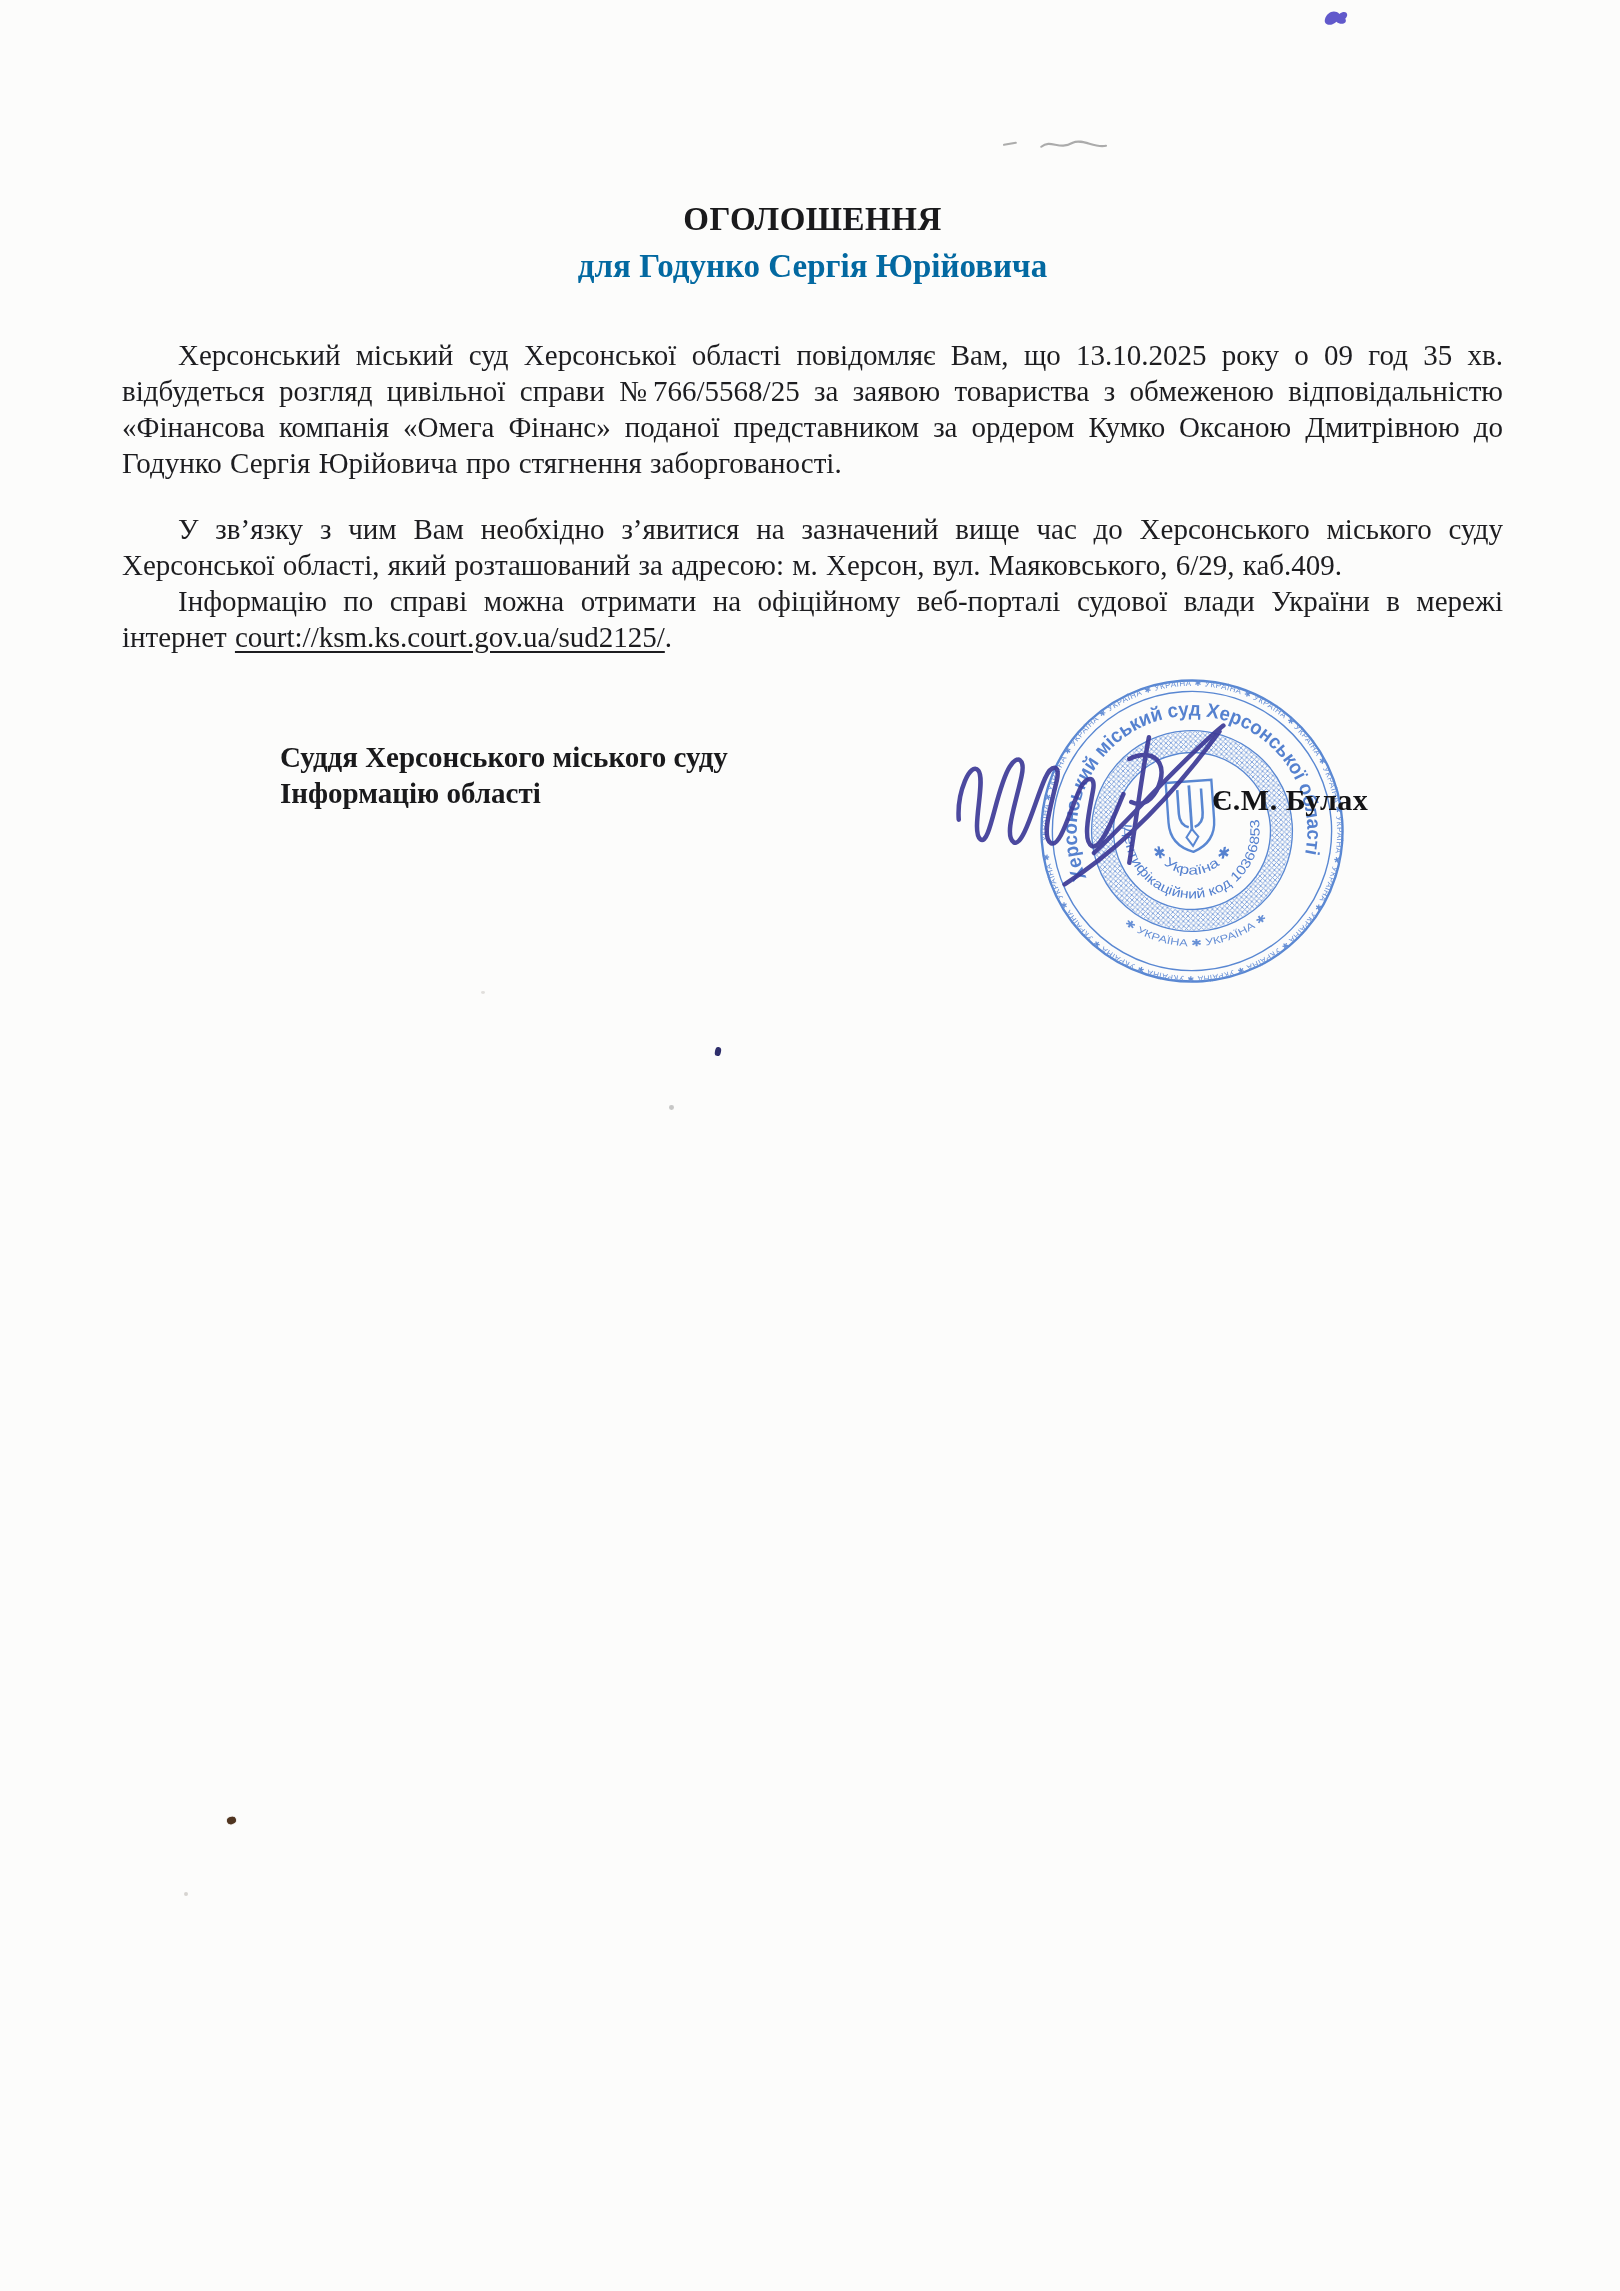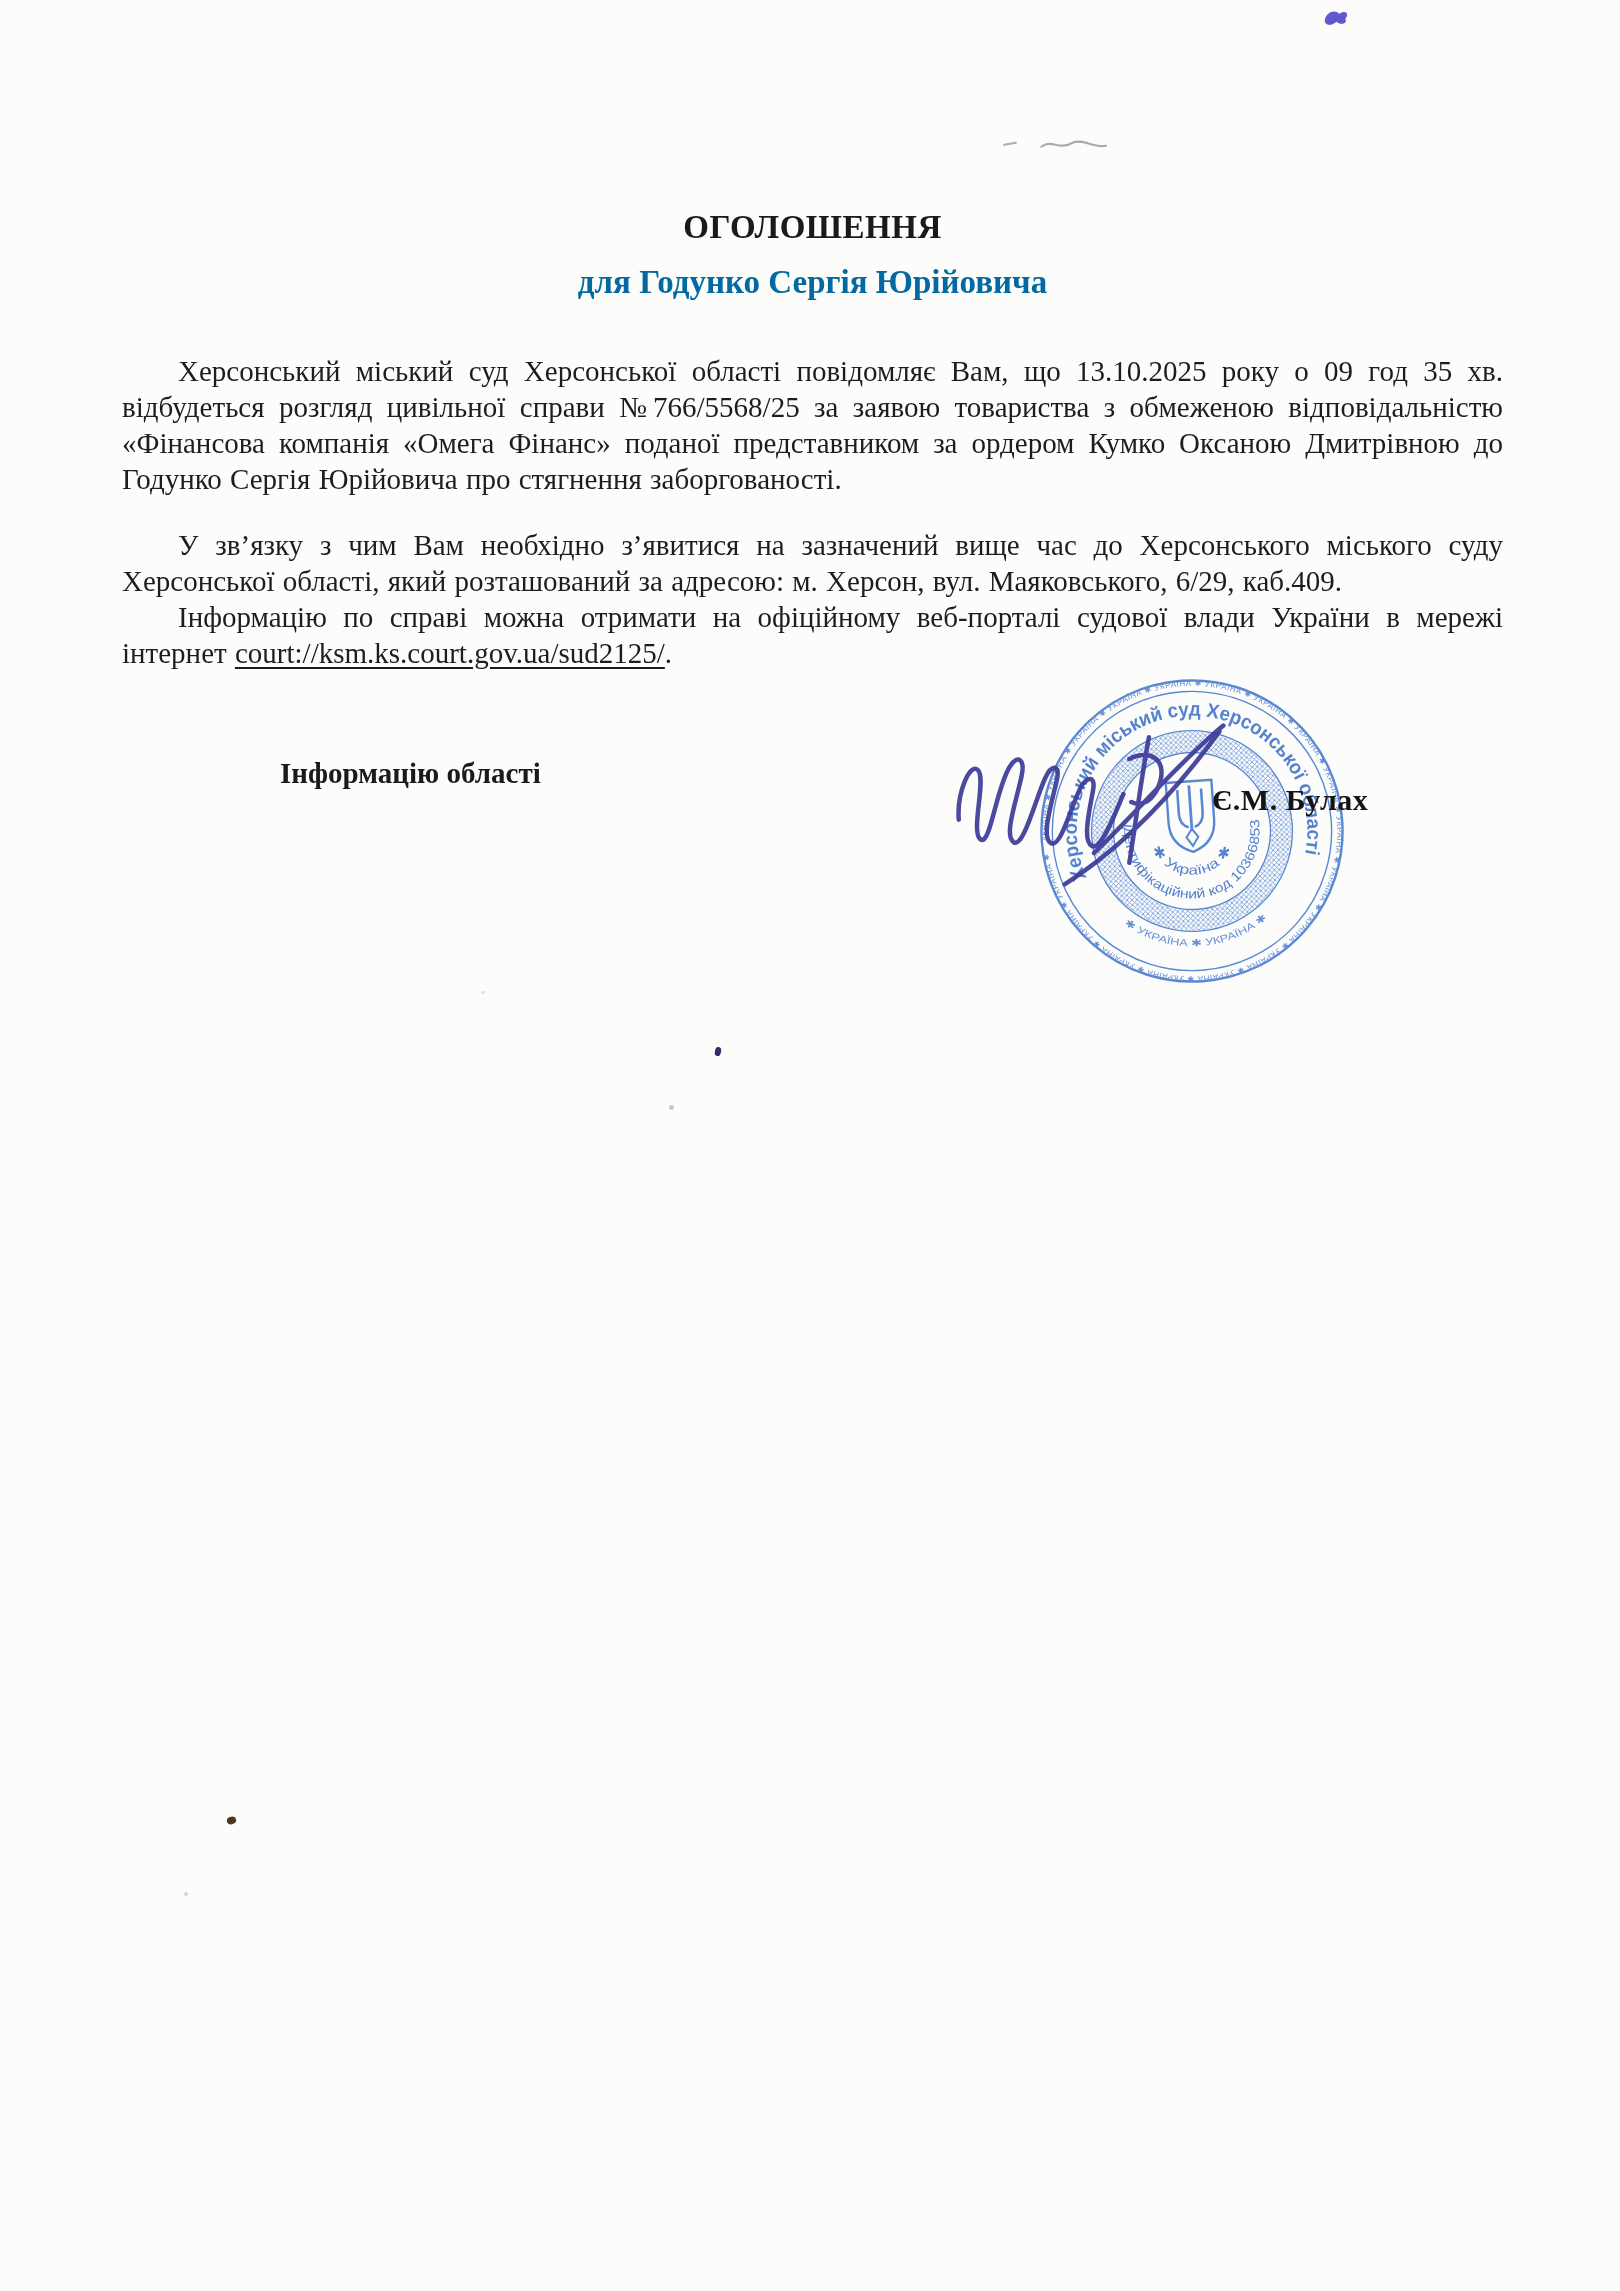--- a/index.html
+++ b/index.html
@@ -15,21 +15,21 @@
     overflow:hidden;
     color:#1c1c1e;
   }
   
   .doc{
     position:absolute;
     left:122px; top:192px;
     width:1381px;
   }
   .title{
-    margin:16px; text-align:center;
+    margin:8px; text-align:center;
     font-size:33px; font-weight:700;
     letter-spacing:0.5px;
     line-height:39px;
     color:#1a1a1c;
   }
   .subtitle{
     margin:0; text-align:center;
     font-size:33px; font-weight:700;
     line-height:39px;
     color:#0369a1;
@@ -113,20 +113,21 @@
     <h1 class="title">ОГОЛОШЕННЯ</h1>
     <h2 class="subtitle">для Годунко Сергія Юрійовича</h2>
 
     <p class="para p1">Херсонський міський суд Херсонської області повідомляє Вам, що 13.10.2025 року о 09 год 35 хв. відбудеться розгляд цивільної справи №766/5568/25  за заявою товариства з обмеженою відповідальністю «Фінансова компанія «Омега Фінанс» поданої представником за ордером Кумко Оксаною Дмитрівною до Годунко Сергія Юрійовича про стягнення заборгованості.</p>
 
     <p class="para p2">У зв’язку з чим Вам необхідно з’явитися на зазначений вище час до Херсонського міського суду Херсонської області, який розташований за адресою: м. Херсон, вул. Маяковського, 6/29, каб.409.</p>
 
     <p class="para p3"><span>Інформацію по справі можна отримати на офіційному веб-порталі судової влади України в мережі інтернет </span><a class="case-link" href="#">court://ksm.ks.court.gov.ua/sud2125/</a><span>.</span></p>
 
     <div class="sig-block">
+      <div>Суддя Херсонського міського суду</div>
       <div>Інформацію області</div>
     </div>
   </div>
 
   <span class="judge-name">Є.М. Булах</span>
 
   <svg class="stamp" viewBox="0 0 320 320" xmlns="http://www.w3.org/2000/svg">
     <defs>
       <pattern id="hatch" width="5" height="5" patternUnits="userSpaceOnUse">
         <path d="M0,5 L5,0 M0,0 L5,5" stroke="#6d95d8" stroke-width="0.9" fill="none"></path>

